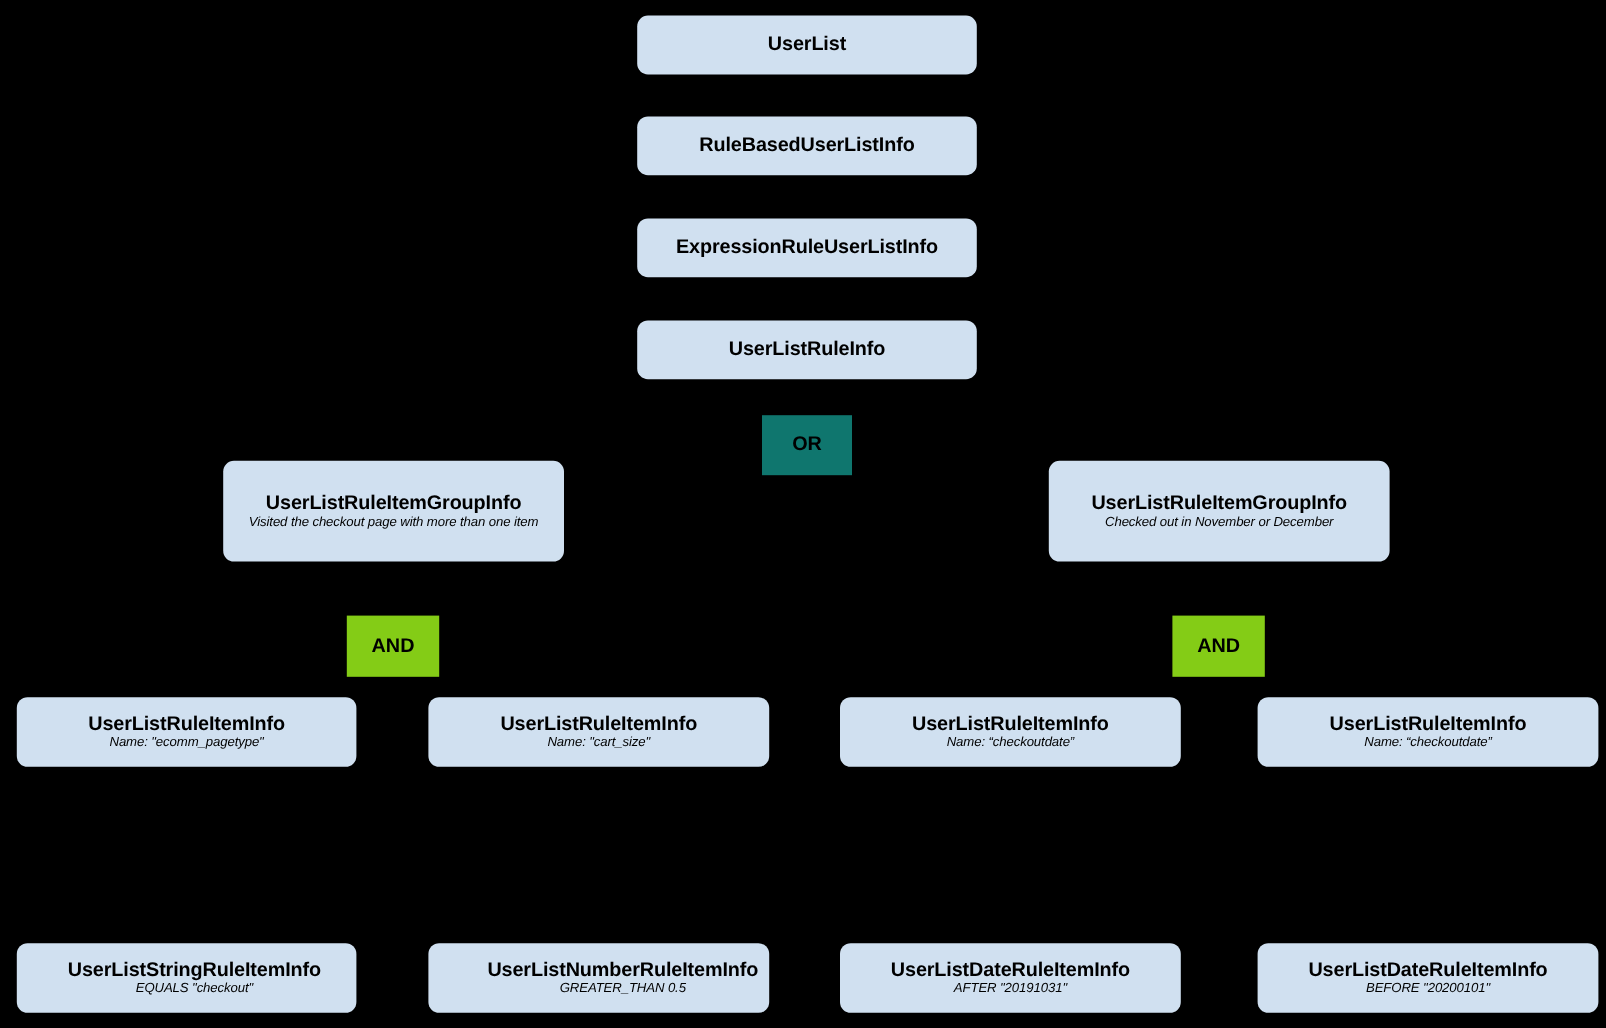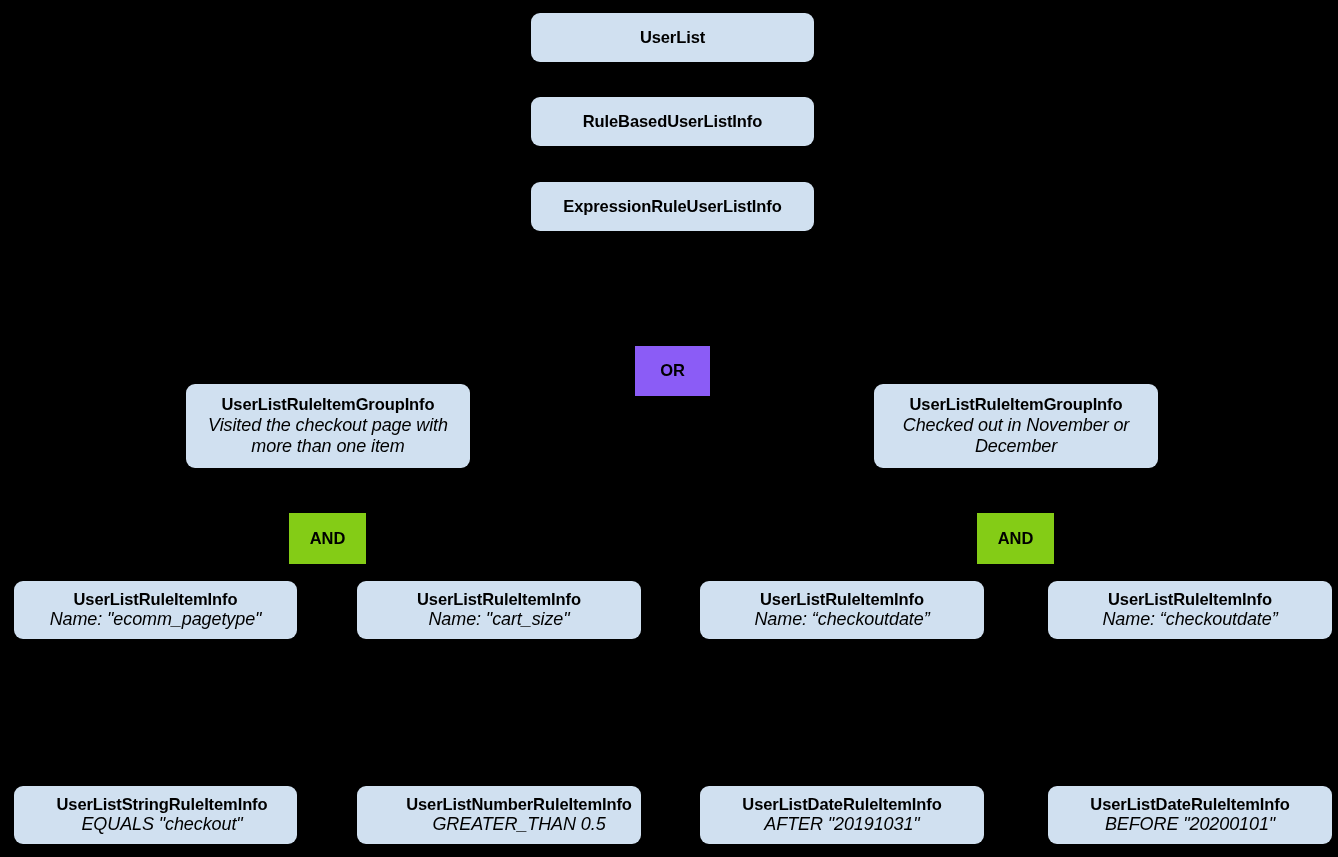--- a/index.html
+++ b/index.html
@@ -44,35 +44,35 @@
     line-height: 1.18;
   }
   .node.class-node {
     background: #d0e0f0;
     border-radius: 9px;
   }
   .node.op-node {
     border-radius: 0;
   }
   .node.op-or {
-    background: #8b5cf6;
+    background: #0f766e;
     justify-content: center;
   }
   .node.op-and {
     background: #84cc16;
   }
   .node-title {
     font-weight: bold;
     font-size: 16.5px;
     letter-spacing: -0.1px;
     white-space: nowrap;
   }
   .node-sub {
     font-style: italic;
-    font-size: 18px;
+    font-size: 11px;
     letter-spacing: -0.1px;
     padding: 0 10px;
   }
   .op-label {
     font-weight: bold;
     font-size: 16.5px;
   }
 </style>
 </head>
 <body>
@@ -123,20 +123,23 @@
   </div>
 
   <div class="node class-node" style="left:527px; top:182px; width:283px; height:49px;">
     <div class="node-title">ExpressionRuleUserListInfo</div>
   </div>
 
   <div class="node class-node" style="left:527px; top:97px; width:283px; height:49px;">
     <div class="node-title">RuleBasedUserListInfo</div>
   </div>
 
+  <div class="node class-node" style="left:527px; top:267px; width:283px; height:49px;">
+    <div class="node-title">UserListRuleInfo</div>
+  </div>
 
   <div class="node op-node op-or" style="left:631px; top:346px; width:75px; height:50px;">
     <div class="op-label">OR</div>
   </div>
 
   <div class="node class-node" style="left:182px; top:384px; width:284px; height:84px;">
     <div class="node-title">UserListRuleItemGroupInfo</div>
     <div class="node-sub">Visited the checkout page with more than one item</div>
   </div>
 

